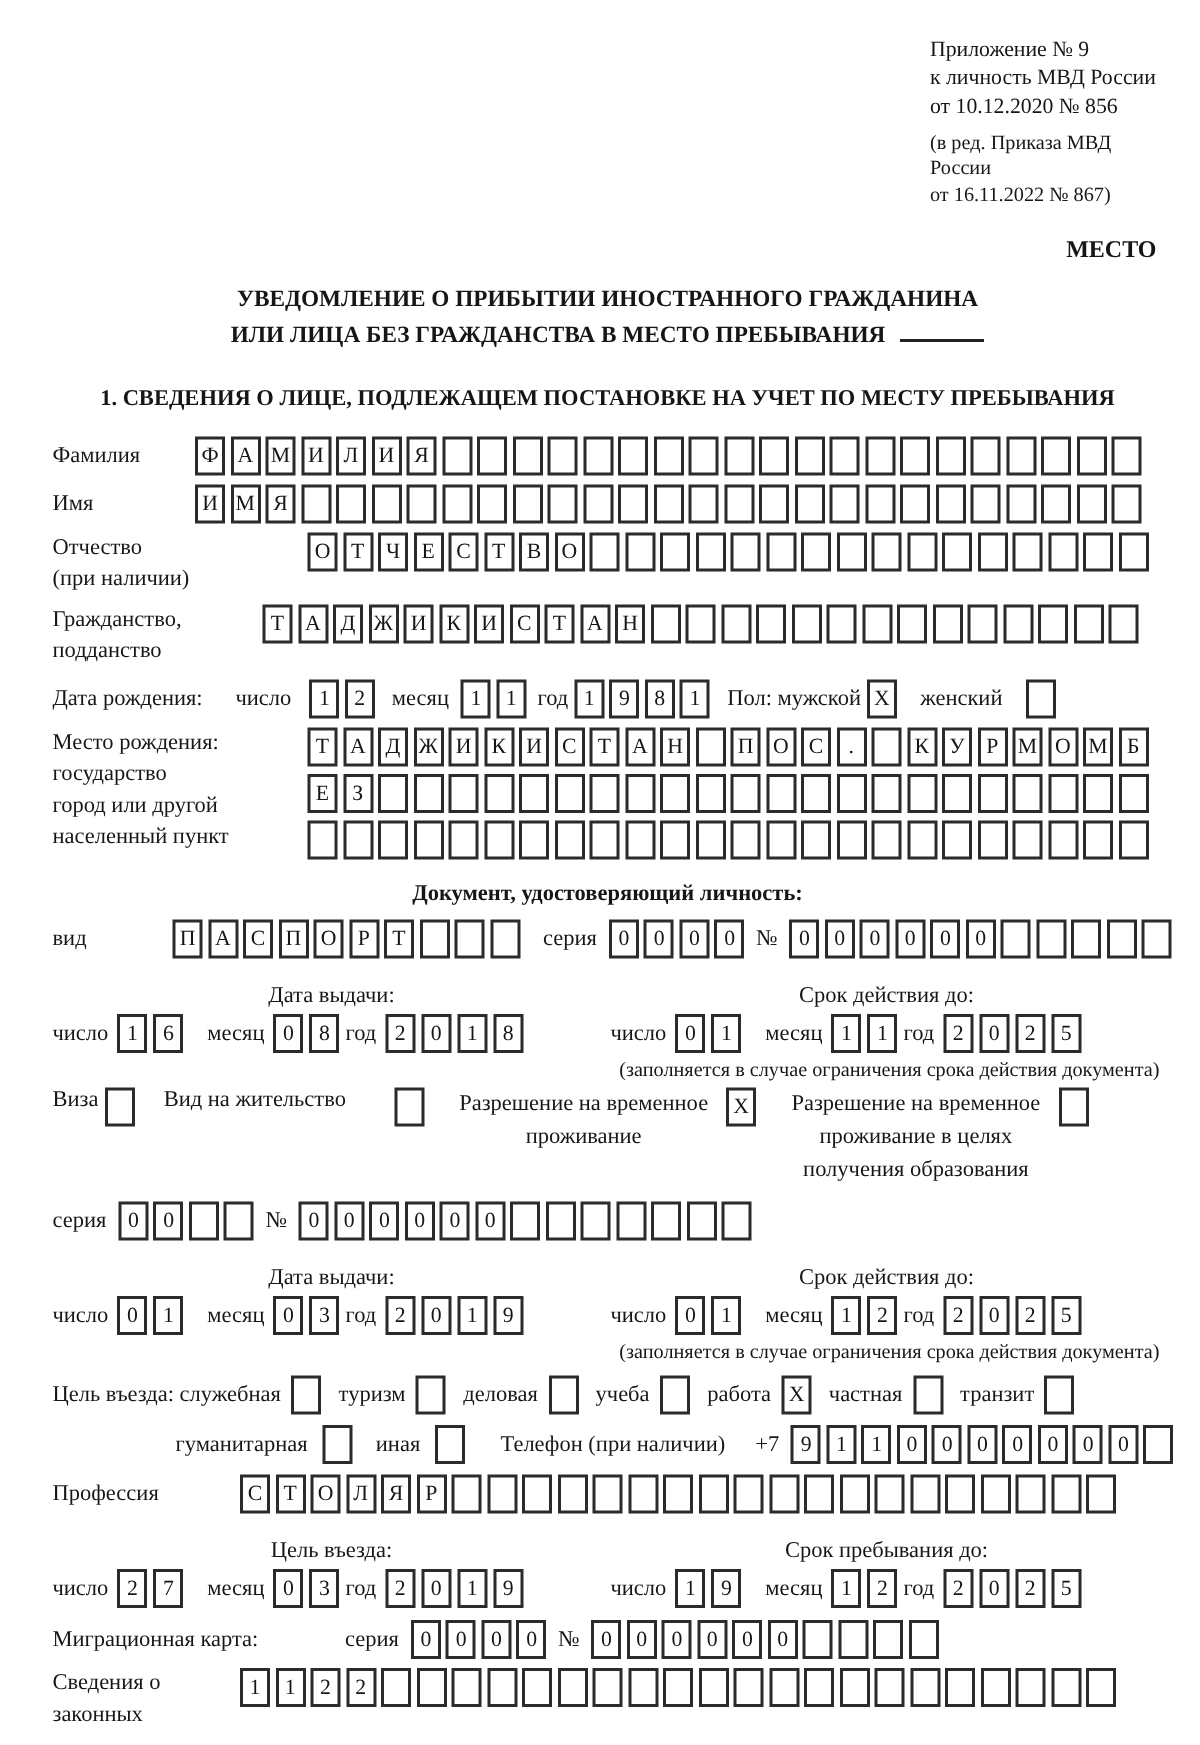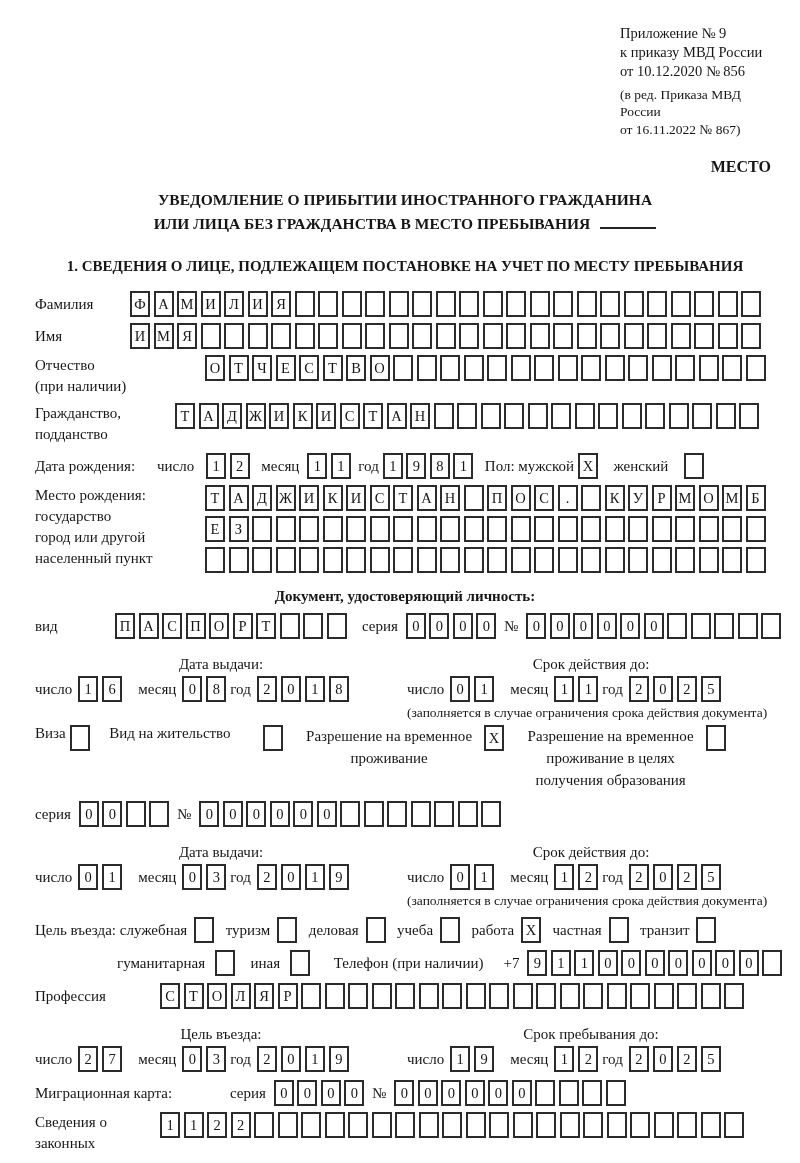--- a/index.html
+++ b/index.html
@@ -31,37 +31,37 @@
 
   .doc-header{text-align:center;font-weight:bold;font-size:15px;margin:10px 0 8px 0;}
 
   .dates{display:flex;margin-top:17px;}
   .dgroup-l{width:372px;flex:none;}
   .dgroup-r{flex:1;}
   .dhead{text-align:center;font-size:15px;margin-bottom:3px;}
   .drow{display:flex;align-items:center;}
   .drow .lbl{margin-right:6px;}
   .drow .cells .cell{margin-right:4px;}
-  .dnote{font-size:13.5px;margin-top:3px;padding-right:2px;}
+  .dnote{text-align:right;font-size:13.5px;margin-top:3px;padding-right:2px;}
 
   .stay-text{line-height:1.75;margin-top:6px;}
   .visa-row{display:flex;align-items:flex-start;margin-top:4px;margin-bottom:10px;}
   .visa-item{display:flex;align-items:flex-start;}
   .center-lbl{text-align:center;line-height:22px;}
 
   .purpose-row{display:flex;align-items:center;margin-bottom:7px;font-family:Liberation Serif, serif;}
 </style>
 </head>
 <body>
 
 <div class="page">
 
   <div class="annex">
     <div>Приложение № 9</div>
-    <div>к приказу МВД России</div>
+    <div>к личность МВД России</div>
     <div>от 10.12.2020 № 856</div>
   </div>
   <div class="annex-note">
     <div>(в ред. Приказа МВД России</div>
     <div>от 16.11.2022 № 867)</div>
   </div>
 
   <div class="forma">МЕСТО</div>
 
   <div class="title">

